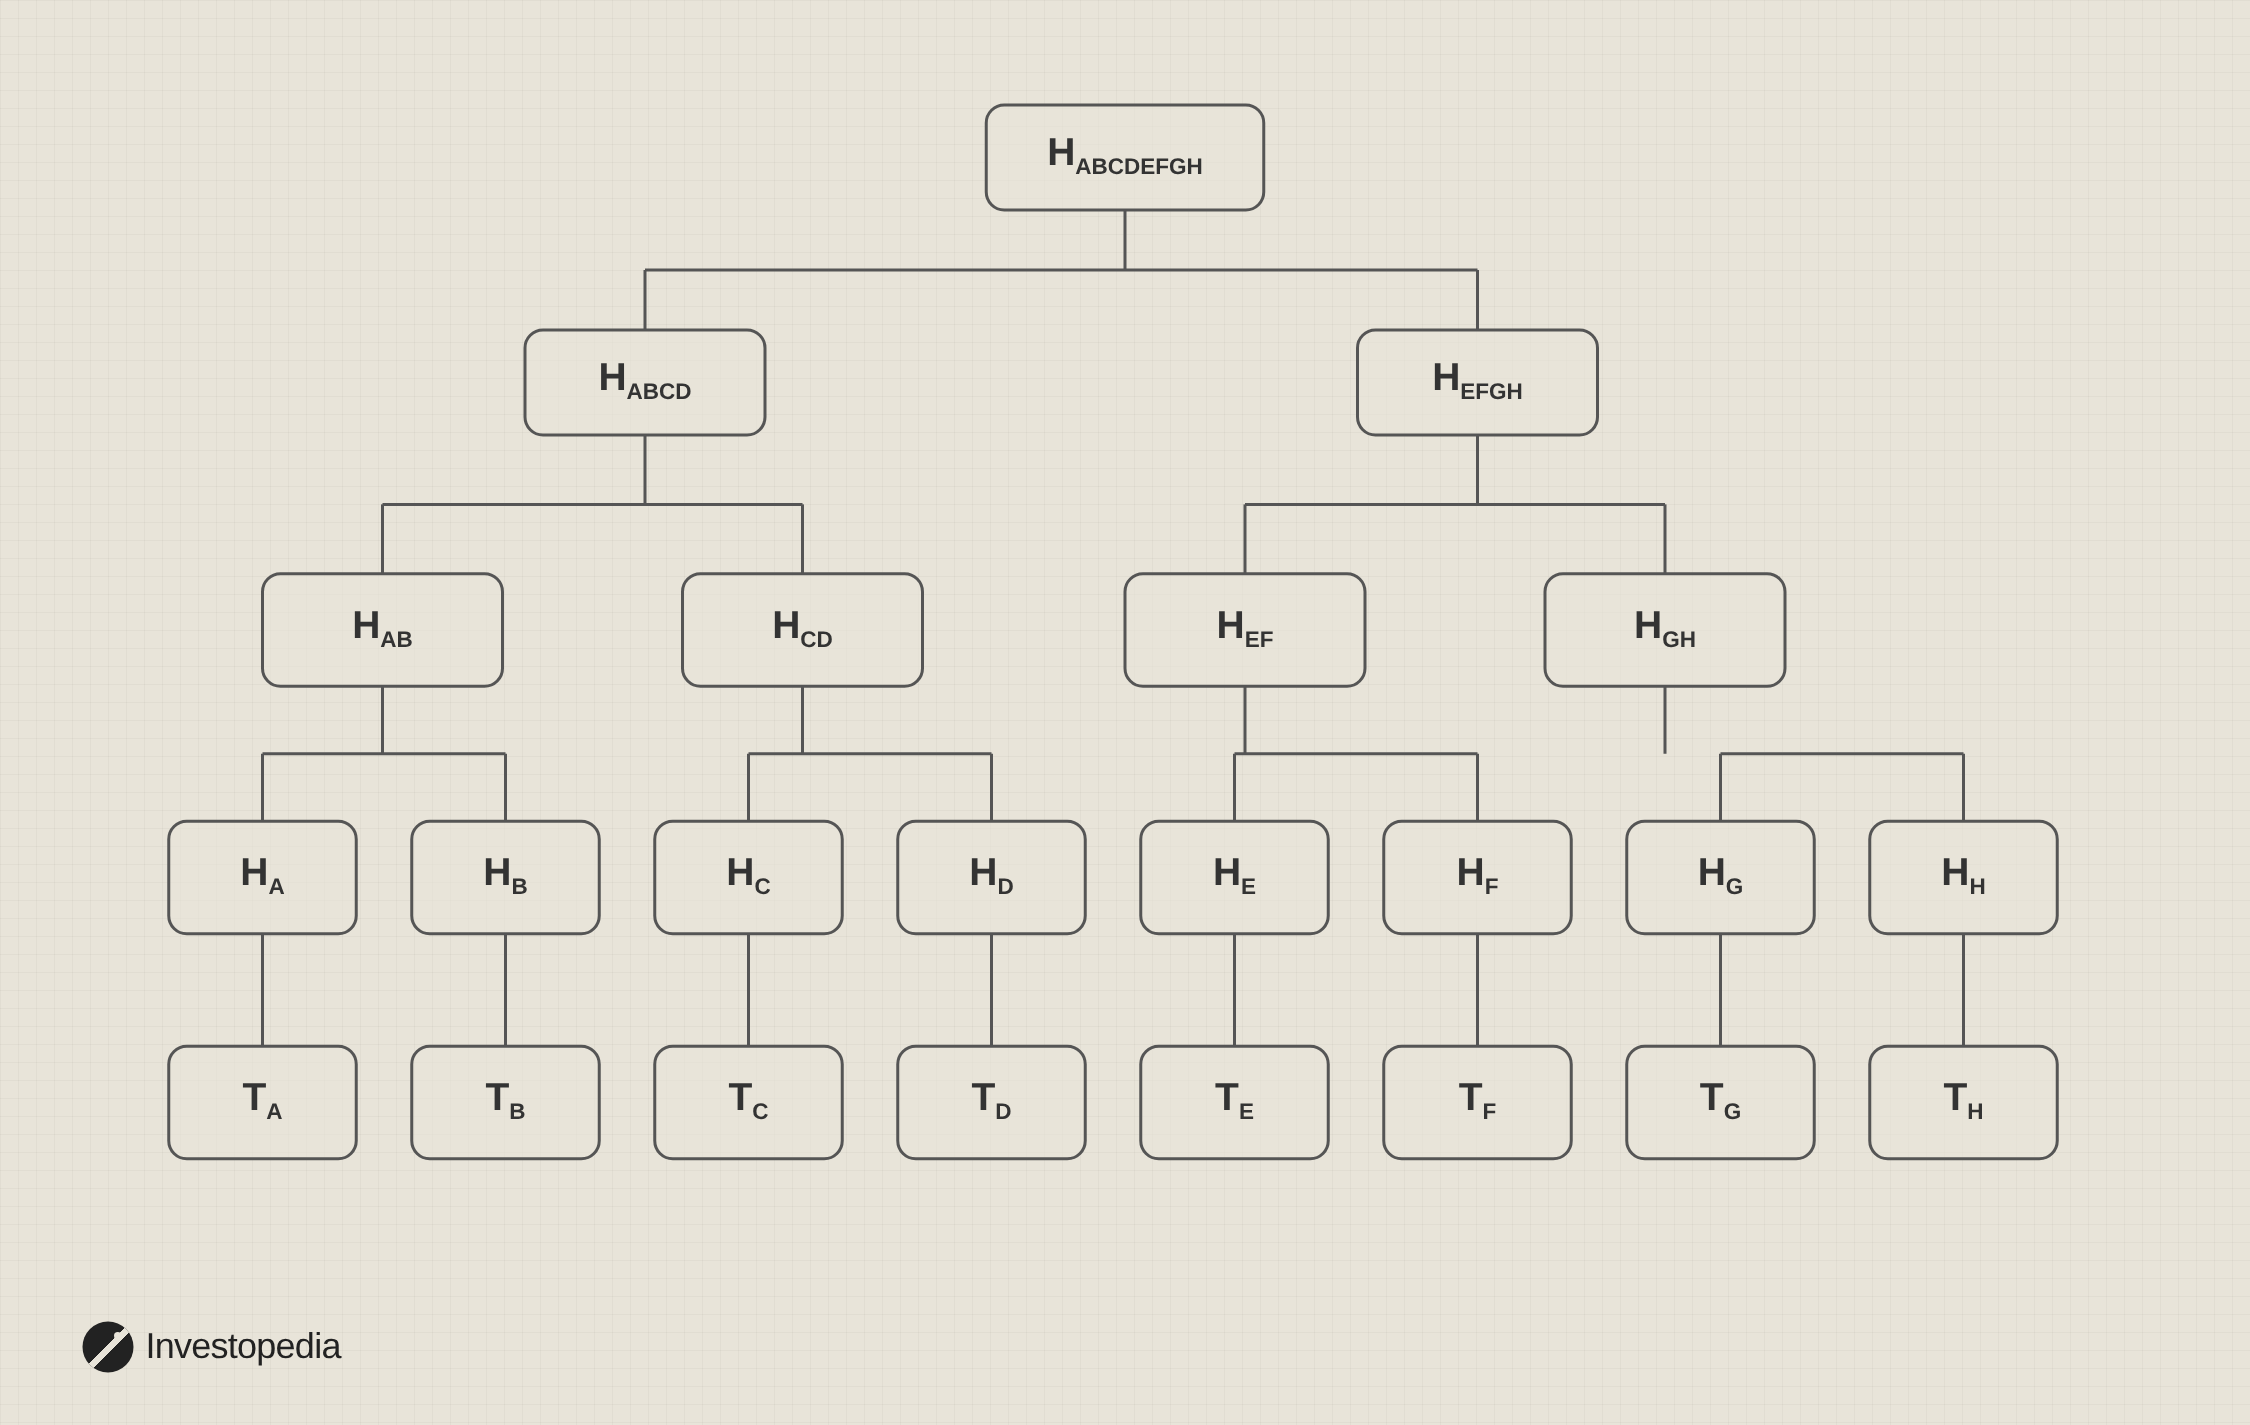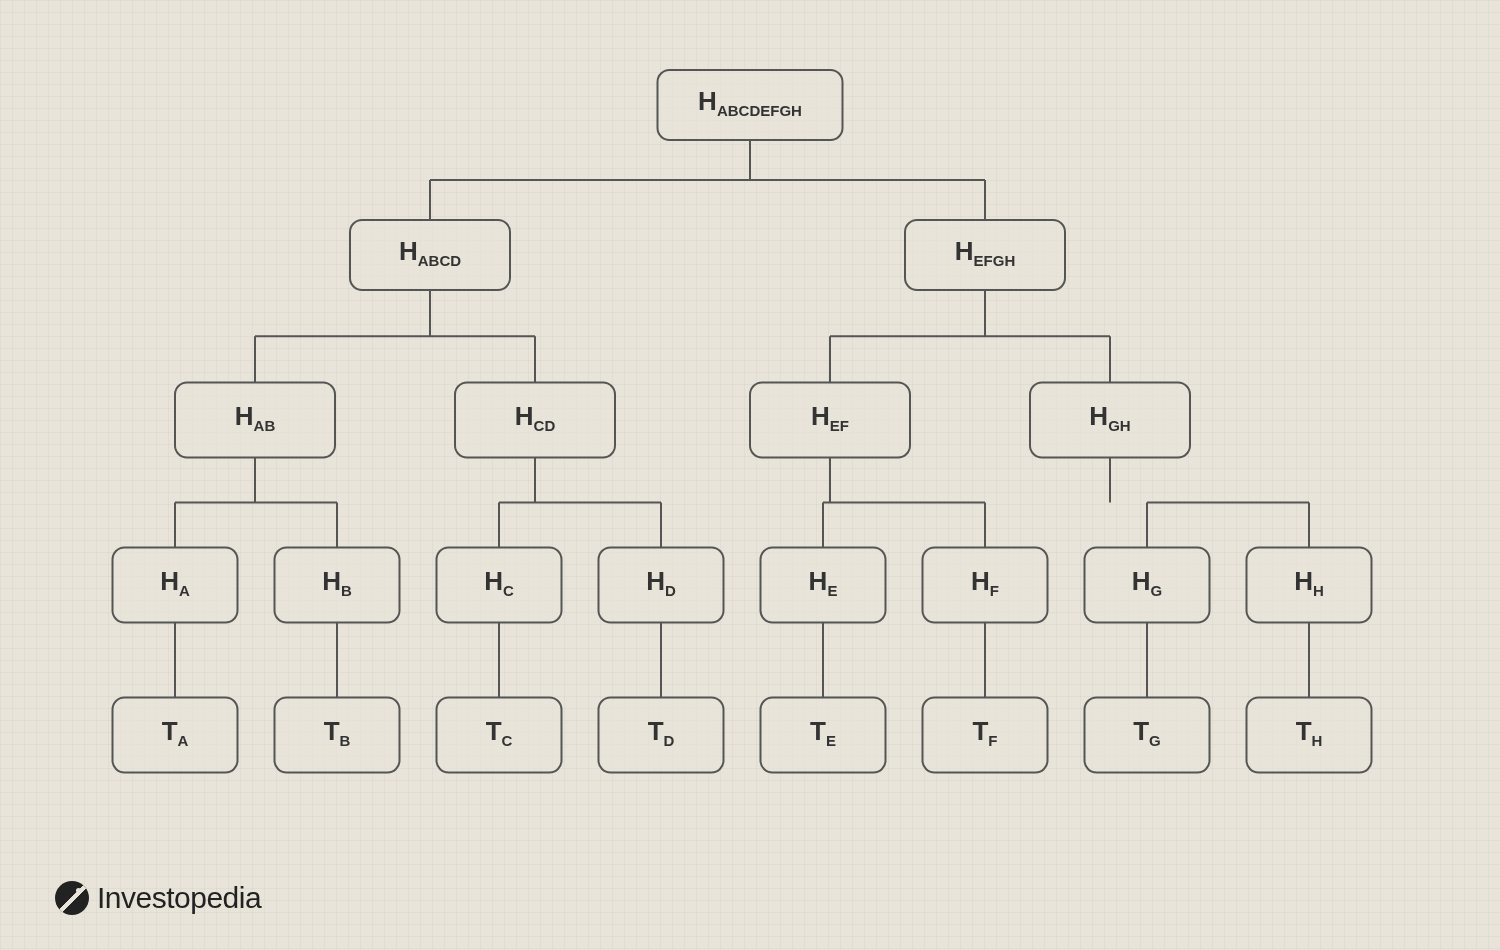--- a/index.html
+++ b/index.html
@@ -71,21 +71,21 @@
     background: linear-gradient(135deg, transparent 48%, #e8e4d9 48%, #e8e4d9 56%, transparent 56%);
   }
   .brand .logo .dot {
     position: absolute;
     width: 5px; height: 5px;
     border-radius: 50%;
     background: #e8e4d9;
     top: 7px; right: 8px;
   }
   .brand .text {
-    font-size: 30px;
+    font-size: 24px;
     font-weight: 400;
     letter-spacing: -0.5px;
   }
 </style>
 </head>
 <body>
 
 <svg class="tree">
     <line class="edge" x1="750" y1="140" x2="750" y2="180"></line>
     <line class="edge" x1="430" y1="180" x2="985" y2="180"></line>

